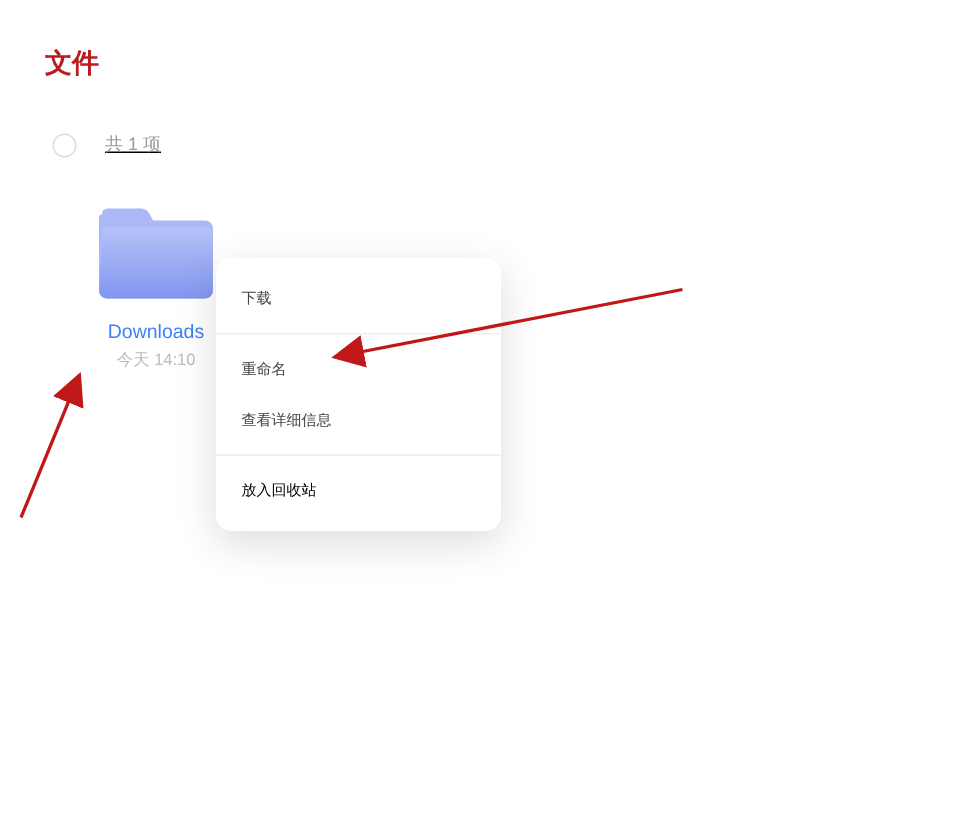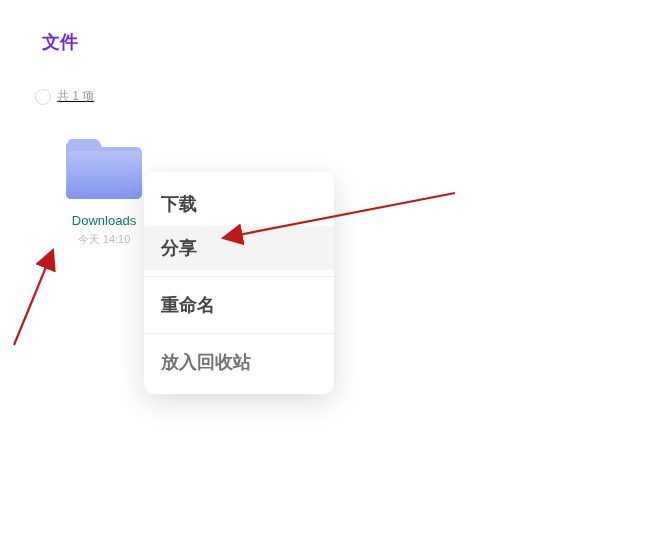--- a/index.html
+++ b/index.html
@@ -7,32 +7,32 @@
       font-family: -apple-system, "PingFang SC", "Microsoft YaHei", sans-serif;
       background: #ffffff;
       width: 650px;
       height: 547px;
       position: relative;
       overflow: hidden;
     }
     .window-title {
       font-size: 18px;
       font-weight: 700;
-      color: #6d28d9;
+      color: #b91c1c;
       position: absolute;
-      left: 42px;
+      left: 30px;
       top: 30px;
     }
     .item-count-row {
       position: absolute;
       left: 35px;
       top: 88px;
       display: flex;
       align-items: center;
-      gap: 6px;
+      gap: 19px;
       text-decoration: underline;
     }
     .select-circle {
       width: 16px;
       height: 16px;
       border: 1.5px solid #ddd;
       border-radius: 50%;
     }
     .item-count {
       font-size: 12px;
@@ -47,51 +47,50 @@
       align-items: center;
       width: 92px;
     }
     .folder-icon svg {
       width: 84px;
       height: 68px;
       display: block;
     }
     .folder-name {
       font-size: 13px;
-      color: #0f766e;
+      color: #3b82f6;
       margin-top: 10px;
       white-space: nowrap;
     }
     .folder-time {
       font-size: 11px;
       color: #bbb;
       margin-top: 4px;
     }
     .context-menu {
       position: absolute;
       left: 144px;
       top: 172px;
       width: 190px;
       background: #fff;
       border-radius: 10px;
       box-shadow: 0 8px 28px rgba(0,0,0,0.14);
       padding: 10px 0;
     }
     .menu-item {
-      font-size: 18px;
+      font-size: 10px;
       color: #444;
       padding: 10px 17px;
       cursor: pointer;
-      font-weight: bold;
     }
     .menu-item.hovered {
       background: #f4f4f4;
     }
     .menu-item.danger {
-      color: #737373;
+      color: #000000;
     }
     .menu-divider {
       height: 1px;
       background: #eee;
       margin: 6px 0;
     }
     .arrow { position: absolute; pointer-events: none; }
     .arrow svg { overflow: visible; }
   </style>
 </head>
@@ -116,23 +115,23 @@
       <path d="M6 8 Q6 4 10 4 L32 4 Q36 4 38 8 L40 12 L74 12 Q80 12 80 18 L80 58 Q80 64 74 64 L10 64 Q4 64 4 58 L4 10 Q4 8 6 8 Z" fill="#aab8f5"></path>
       <path d="M6 20 Q6 16 10 16 L74 16 Q80 16 80 22 L80 58 Q80 64 74 64 L10 64 Q4 64 4 58 Z" fill="url(#fgrad)"></path>
     </svg>
   </span>
   <div class="folder-name">Downloads</div>
   <div class="folder-time">今天 14:10</div>
 </div>
 
 <div class="context-menu">
   <div class="menu-item">下载</div>
-  <div class="menu-item hovered">分享</div>
   <div class="menu-divider"></div>
   <div class="menu-item">重命名</div>
+  <div class="menu-item">查看详细信息</div>
   <div class="menu-divider"></div>
   <div class="menu-item danger">放入回收站</div>
 </div>
 
 <div class="arrow" style="left:0;top:0;">
   <svg width="650" height="547">
     <defs>
       <marker id="ah1" markerWidth="12" markerHeight="12" refX="9" refY="5" orient="auto">
         <path d="M0,0 L10,5 L0,10 Z" fill="#c01818"></path>
       </marker>

